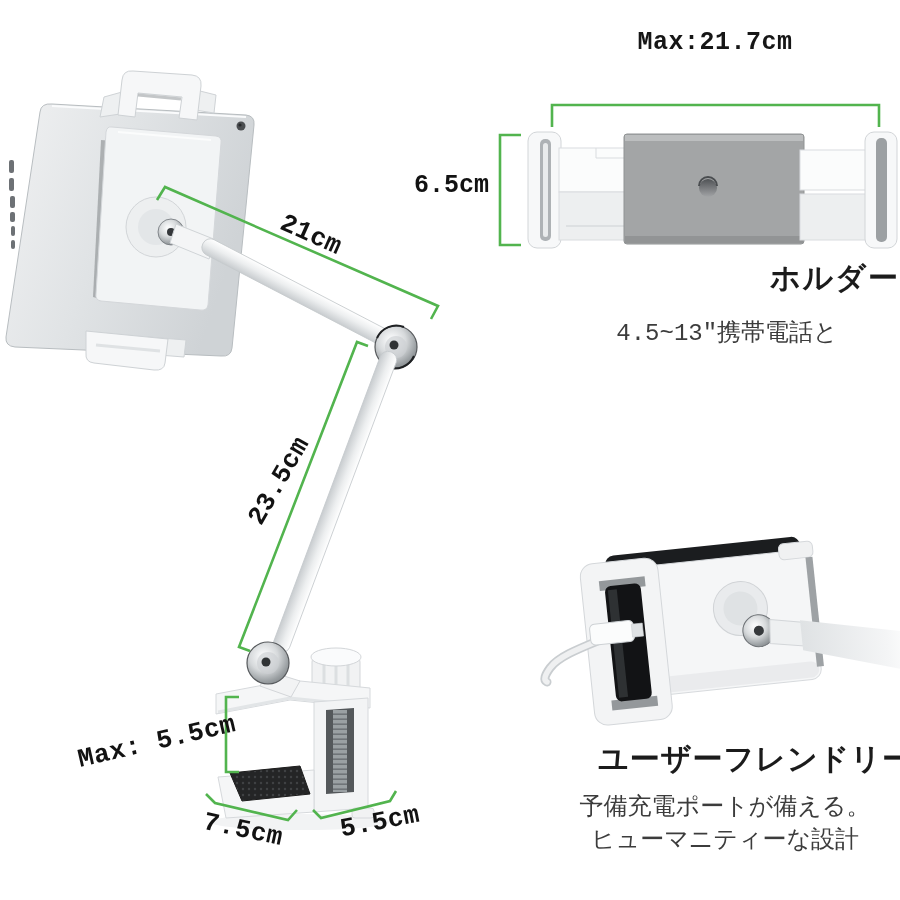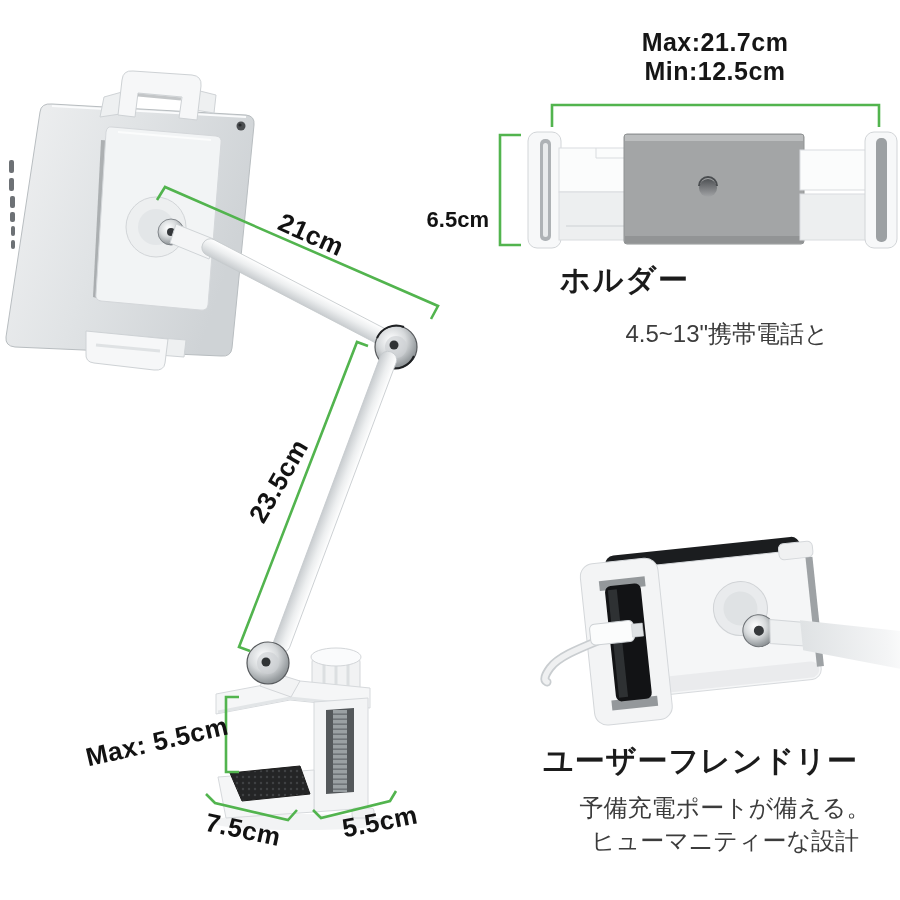--- a/index.html
+++ b/index.html
@@ -1,30 +1,30 @@
 <!DOCTYPE html>
 <html><head>
 <meta charset="utf-8">
 <style>
   html,body{margin:0;padding:0;background:#fff;}
   .canvas{
     position:relative;width:900px;height:900px;background:#ffffff;overflow:hidden;
-    font-family:Liberation Sans, sans-serif;color:#141414;
+    font-family:Liberation Mono, monospace;color:#141414;
   }
   svg.scene{position:absolute;left:0;top:0;}
   .lbl{position:absolute;white-space:nowrap;color:#121212;}
   .dim{font-size:26px;font-weight:700;letter-spacing:.5px;}
-  .dim-sm{font-size:22px;font-weight:700;margin-top:36px;}
+  .dim-sm{font-size:25px;font-weight:700;}
   .center-rot{transform-origin:center center;}
   .maxmin{
     position:absolute;left:554px;top:28px;width:322px;text-align:center;
     font-size:25px;line-height:29px;font-weight:700;letter-spacing:.5px;color:#161616;
   }
   .h-title{
-    position:absolute;text-align:left;font-weight:700;color:#1b1b1b;
+    position:absolute;text-align:right;font-weight:700;color:#1b1b1b;
     font-size:30px;line-height:34px;letter-spacing:2px;
   }
   .h-desc{
     position:absolute;text-align:center;font-weight:400;color:#3c3c3c;
     font-size:24px;line-height:33px;
   }
 </style>
 </head>
 <body>
 
@@ -208,21 +208,20 @@
       <path d="M552,127 L552,105 L879,105 L879,127"></path>
       <path d="M521,135 L500,135 L500,245 L521,245"></path>
       <path d="M239,697 L226,697 L226,772 L239,772"></path>
       <path d="M206,794 L215,803 L288,820 L297,810"></path>
       <path d="M313,810 L321,818 L390,801 L396,791"></path>
     </g>
   </svg>
 
   <div class="maxmin">
     <div>Max:21.7cm</div>
-    <div>Min:12.5cm</div>
   </div>
 
   <div class="lbl dim-sm" style="left:369px;top:171px;width:120px;text-align:right;">6.5cm</div>
 
   <div class="h-title" style="left:560px;top:263px;width:340px;">ホルダー</div>
 
   <div class="h-desc" style="left:557px;top:317px;width:340px;">
     <div>4.5~13"携帯電話と</div>
   </div>
 

